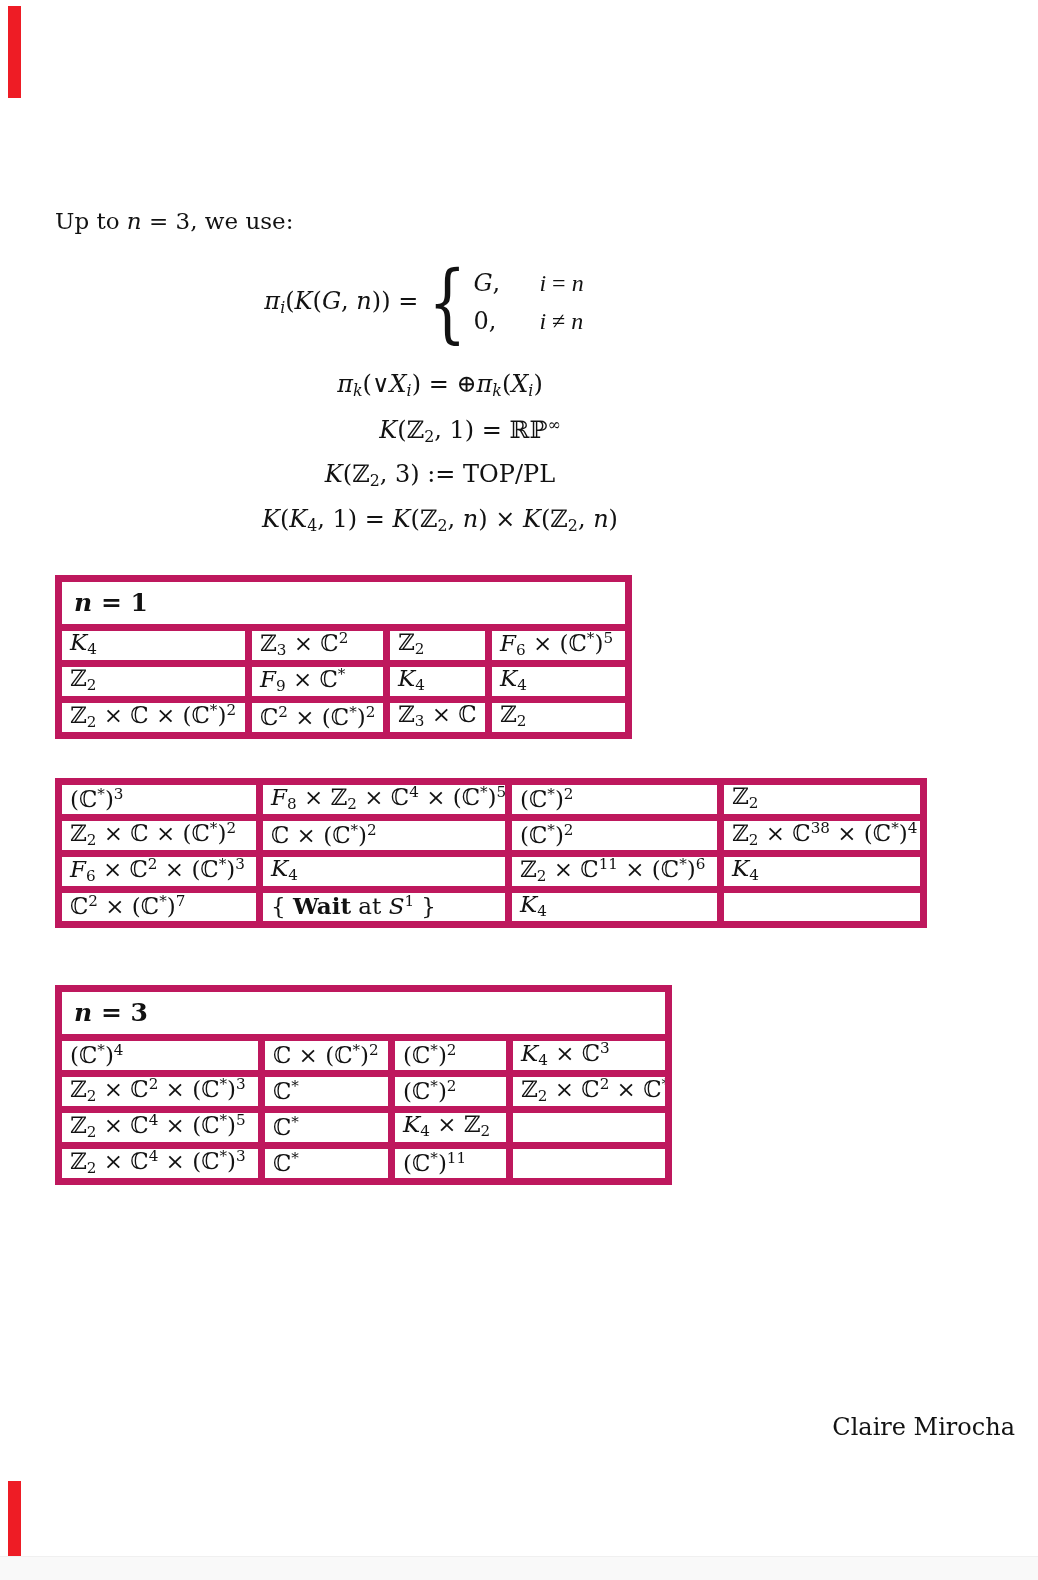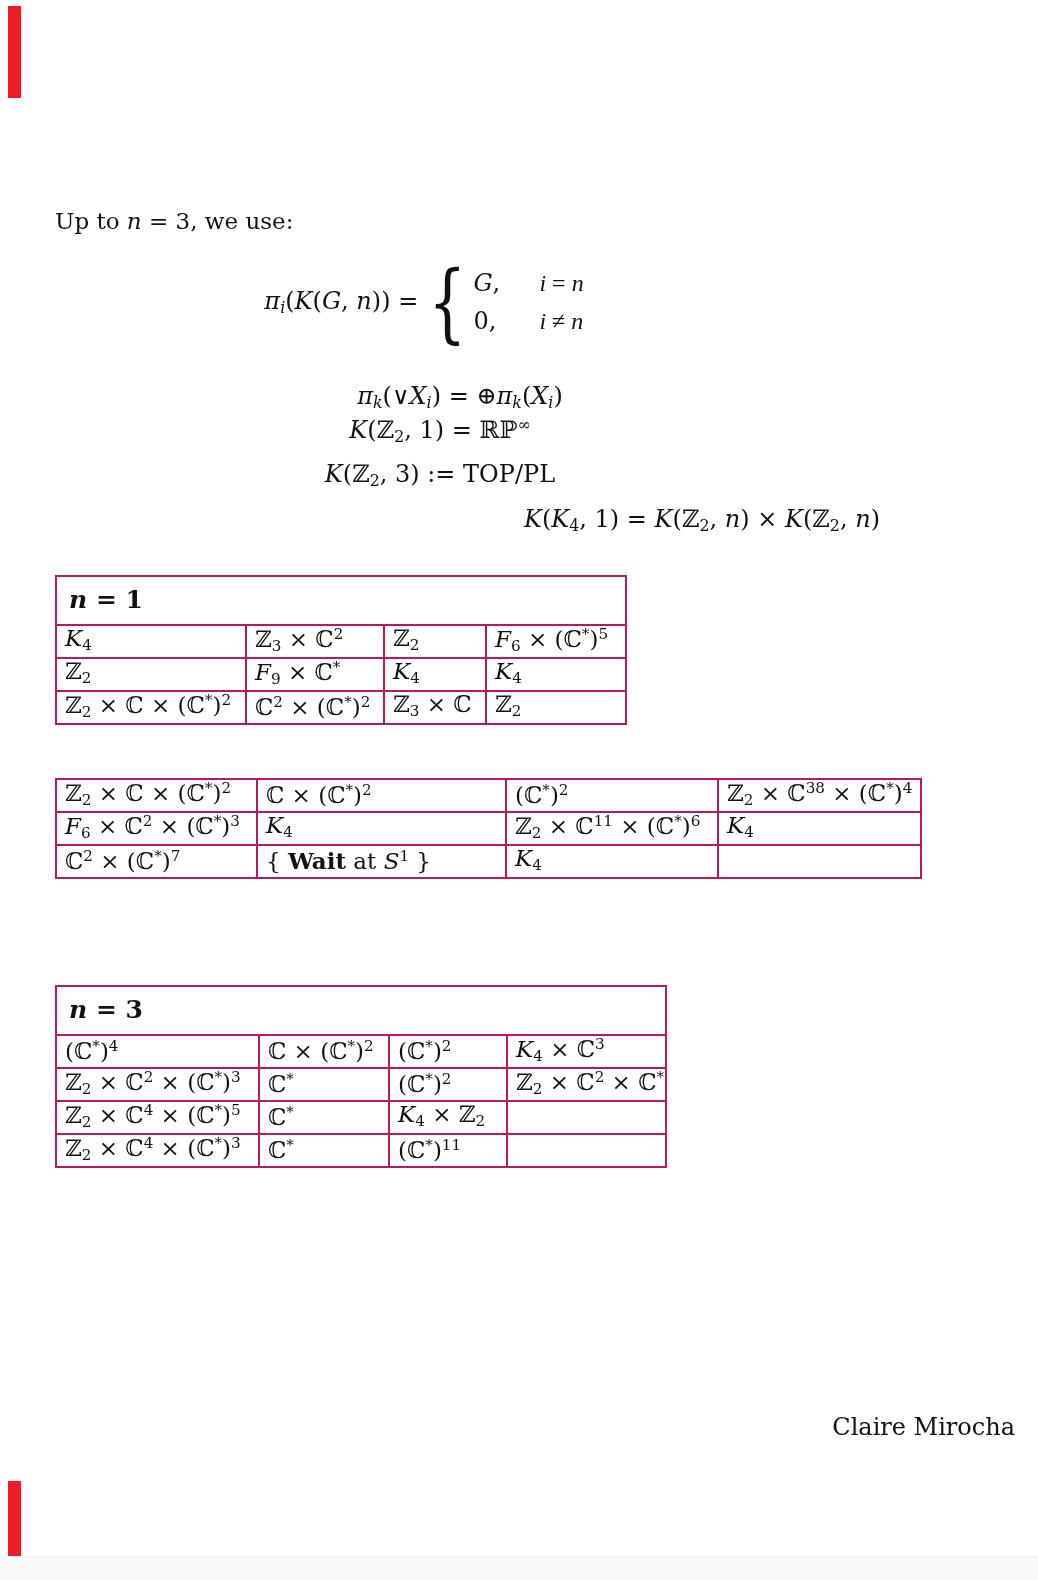--- a/index.html
+++ b/index.html
@@ -22,28 +22,28 @@
   .brace{
     display:inline-block;font-size:60px;font-weight:200;line-height:0.95;
     transform:scaleY(1.42);transform-origin:center;
   }
   .case-col{display:flex;flex-direction:column;margin-left:7px;}
   .case-row{display:flex;align-items:baseline;margin:5px 0;}
   .case-val{width:36px;text-align:left;}
   .case-cond{margin-left:30px;font-family:Liberation Serif, serif;}
   
   .deq{position:absolute;left:0;width:880px;text-align:center;font-size:24px;}
-  .deq.e2{top:382px;margin-left:20px;}
-  .deq.e3{top:415px;}
+  .deq.e2{top:370px;}
+  .deq.e3{top:415px;padding-left:30px;}
   .deq.e4{top:460px;}
-  .deq.e5{top:505px;text-align:right;}
+  .deq.e5{top:505px;}
   
   .ktable{position:absolute;border-collapse:collapse;table-layout:fixed;background:#fff;}
   .ktable td{
-    border:2px solid #be185d;height:33px;box-sizing:border-box;
+    border:7px solid #be185d;height:33px;box-sizing:border-box;
     padding:0 4px 2px 8px;font-size:23px;line-height:1;
     vertical-align:middle;white-space:nowrap;overflow:hidden;margin-left:8px;
   }
   .ktable td.title-cell{
     height:49px;font-weight:bold;font-size:25px;padding-left:12px;
   }
   .t1{left:55px;top:575px;width:570px;}
   .t2{left:55px;top:778px;width:865px;}
   .t3{left:55px;top:985px;width:610px;}
   .author{position:absolute;top:1413px;right:23px;font-size:24px;margin-left:32px;}
@@ -118,20 +118,26 @@
 
   <table class="ktable t2">
     <colgroup>
         <col style="width:201px">
         <col style="width:249px">
         <col style="width:212px">
         <col style="width:203px">
       </colgroup>
     <tbody>
     <tr>
+      <td>(ℂ<sup>*</sup>)<sup>3</sup></td>
+      <td><i>F</i><sub>8</sub> × ℤ<sub>2</sub> × ℂ<sup>4</sup> × (ℂ<sup>*</sup>)<sup>5</sup></td>
+      <td>(ℂ<sup>*</sup>)<sup>2</sup></td>
+      <td>ℤ<sub>2</sub></td>
+    </tr>
+    <tr>
       <td>ℤ<sub>2</sub> × ℂ × (ℂ<sup>*</sup>)<sup>2</sup></td>
       <td>ℂ × (ℂ<sup>*</sup>)<sup>2</sup></td>
       <td>(ℂ<sup>*</sup>)<sup>2</sup></td>
       <td>ℤ<sub>2</sub> × ℂ<sup>38</sup> × (ℂ<sup>*</sup>)<sup>4</sup></td>
     </tr>
     <tr>
       <td><i>F</i><sub>6</sub> × ℂ<sup>2</sup> × (ℂ<sup>*</sup>)<sup>3</sup></td>
       <td><i>K</i><sub>4</sub></td>
       <td>ℤ<sub>2</sub> × ℂ<sup>11</sup> × (ℂ<sup>*</sup>)<sup>6</sup></td>
       <td><i>K</i><sub>4</sub></td>

